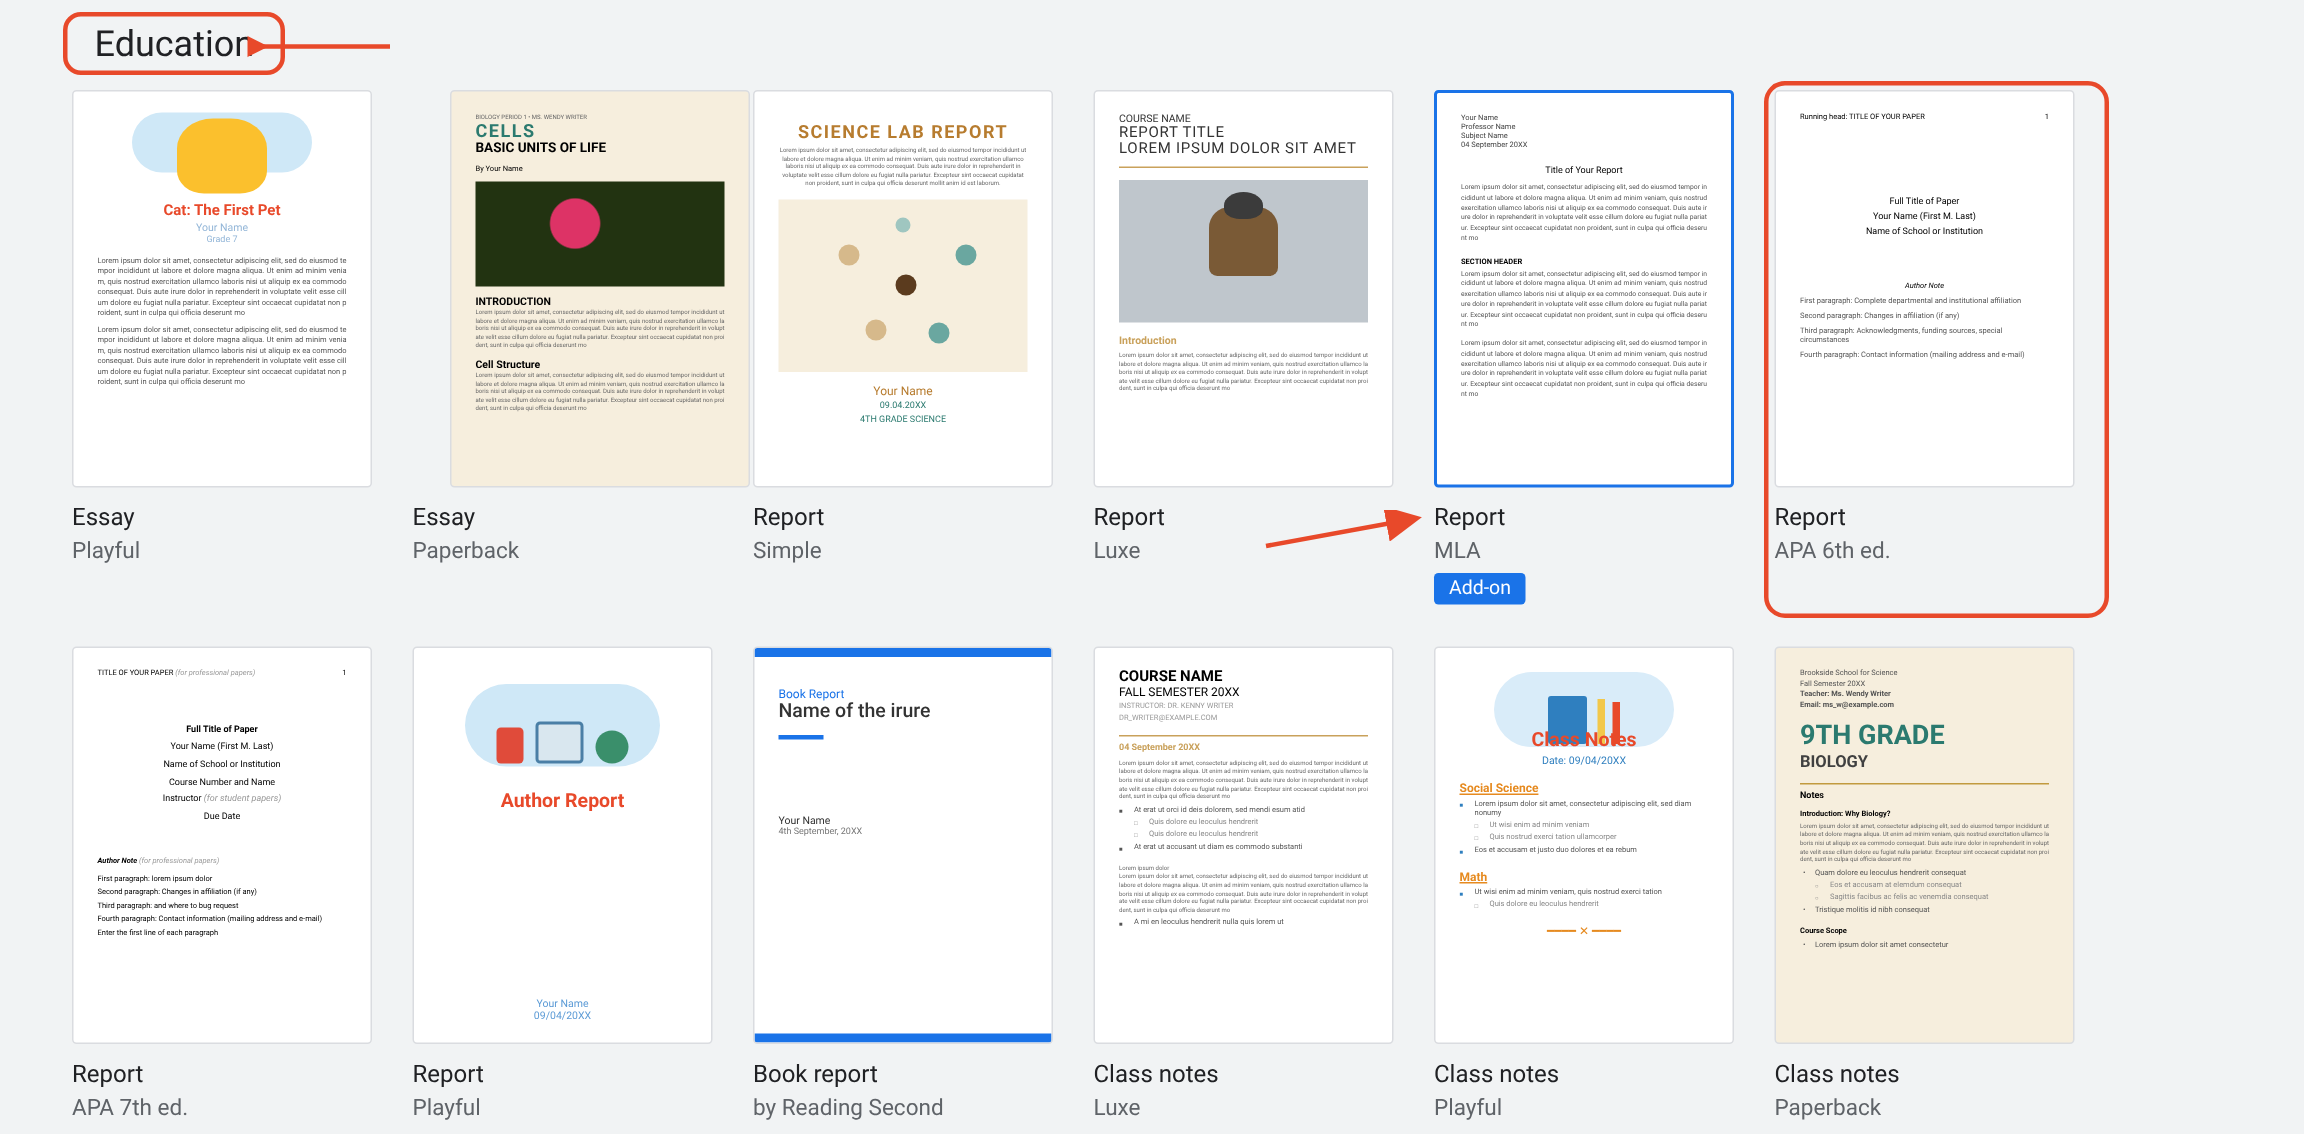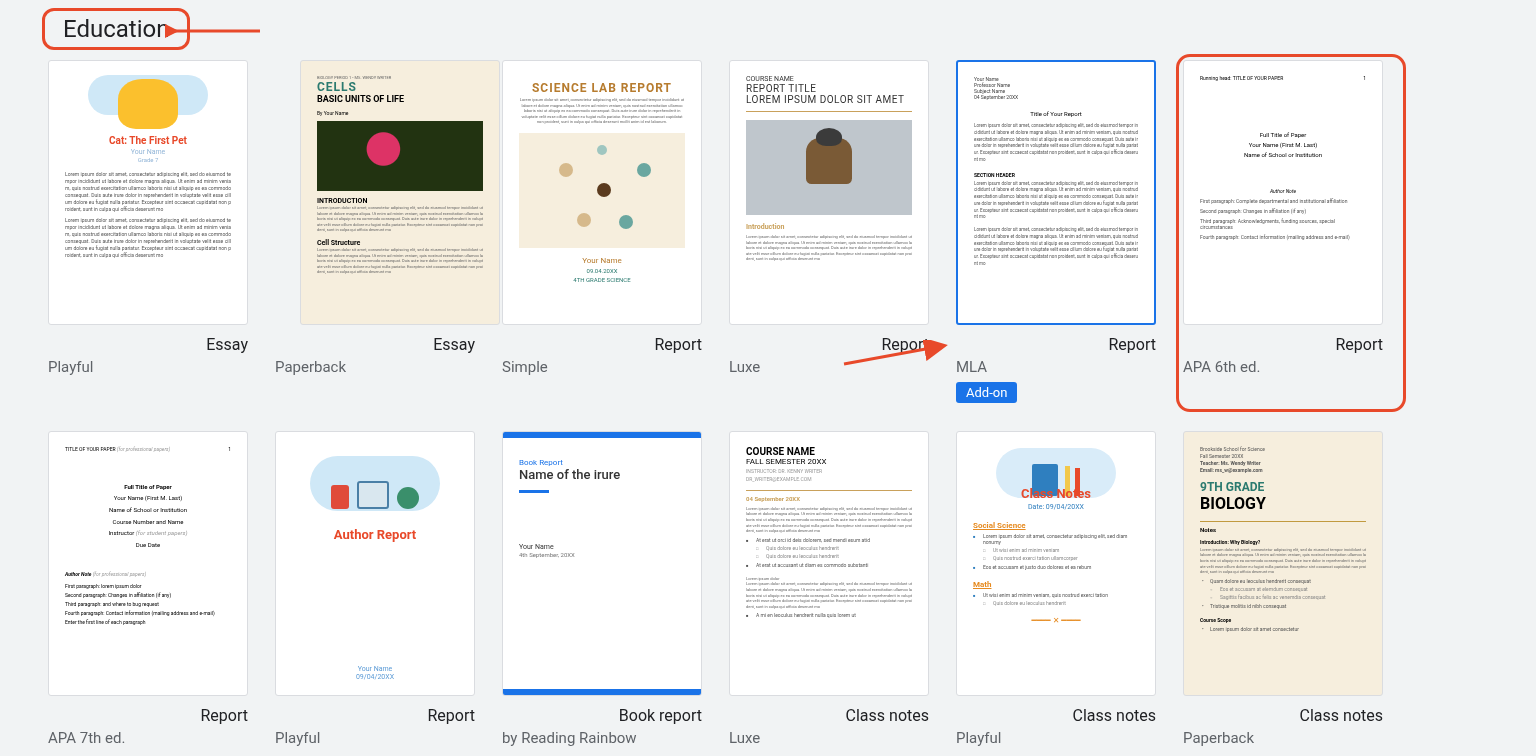--- a/index.html
+++ b/index.html
@@ -52,21 +52,20 @@
     position: relative;
   }
   .thumb.sel {
     border: 2px solid #1a73e8;
   }
   .tlabel {
     margin-top: 10px;
     font-size: 16px;
     color: #202124;
     line-height: 1.3;
-    text-align: right;
   }
   .tsub {
     font-size: 15px;
     color: #5f6368;
     margin-top: 2px;
   }
   .addon-badge {
     display: inline-block;
     background: #1a73e8;
     color: #fff;
@@ -179,22 +178,22 @@
   .t-cplay .sec { color:#e68a1f; font-size:8px; font-weight:bold; margin-top:10px; text-decoration:underline;}
   .t-cplay .li { font-size:5px; color:#555; margin-left:10px; margin-top:3px; position:relative;}
   .t-cplay .li::before { content:"■"; position:absolute; left:-10px; font-size:4px; top:1px; color:#2f7fbf;}
   .t-cplay .sli { font-size:5px; color:#888; margin-left:20px; margin-top:2px; position:relative;}
   .t-cplay .sli::before { content:"□"; position:absolute; left:-10px; font-size:4px; top:1px;}
   .t-cplay .div { text-align:center; color:#e68a1f; margin-top:10px; font-size:8px;}
 
   
   .t-cpaper { background:#f6eedd !important;}
   .t-cpaper .meta { font-size:5px; color:#555; line-height:1.4;}
-  .t-cpaper .h1 { color:#2b7a6f; font-size:12px; font-weight:bold; margin-top:6px;}
-  .t-cpaper .h2 { color:#000000; font-size:16px; font-weight:bold;}
+  .t-cpaper .h1 { color:#2b7a6f; font-size:18px; font-weight:bold; margin-top:6px;}
+  .t-cpaper .h2 { color:#404040; font-size:11px; font-weight:bold;}
   .t-cpaper .rule { border-bottom:1px solid #c19a3f; margin:8px 0 4px;}
   .t-cpaper .sec { font-size:6px; font-weight:bold;}
   .t-cpaper .li { font-size:5px; color:#555; margin-left:10px; margin-top:3px; position:relative;}
   .t-cpaper .li::before { content:"•"; position:absolute; left:-8px; top:0;}
   .t-cpaper .sli { font-size:5px; color:#888; margin-left:20px; margin-top:2px; position:relative;}
   .t-cpaper .sli::before { content:"○"; position:absolute; left:-10px; font-size:4px; top:1px;}
 
 </style>
 </head>
 <body>
@@ -378,21 +377,21 @@
       <div class="pad" style="padding-top:4px;">
         <div class="lbl">Book Report</div>
         <div class="h1">Name of the irure</div>
         <div class="rule"></div>
         <div class="nm">Your Name</div>
         <div class="dt">4th September, 20XX</div>
       </div>
       <div class="botbar"></div>
     </div>
     <div class="tlabel">Book report</div>
-    <div class="tsub">by Reading Rainbow</div>
+    <div class="tsub">by Reading Second</div>
   </div>
 
   <div class="cell">
     <div class="thumb t-cluxe">
       <div class="pad">
         <div class="h1">COURSE NAME</div>
         <div class="h2">FALL SEMESTER 20XX</div>
         <div class="sub">INSTRUCTOR: DR. KENNY WRITER</div>
         <div class="sub">DR_WRITER@EXAMPLE.COM</div>
         <div class="rule"></div>

